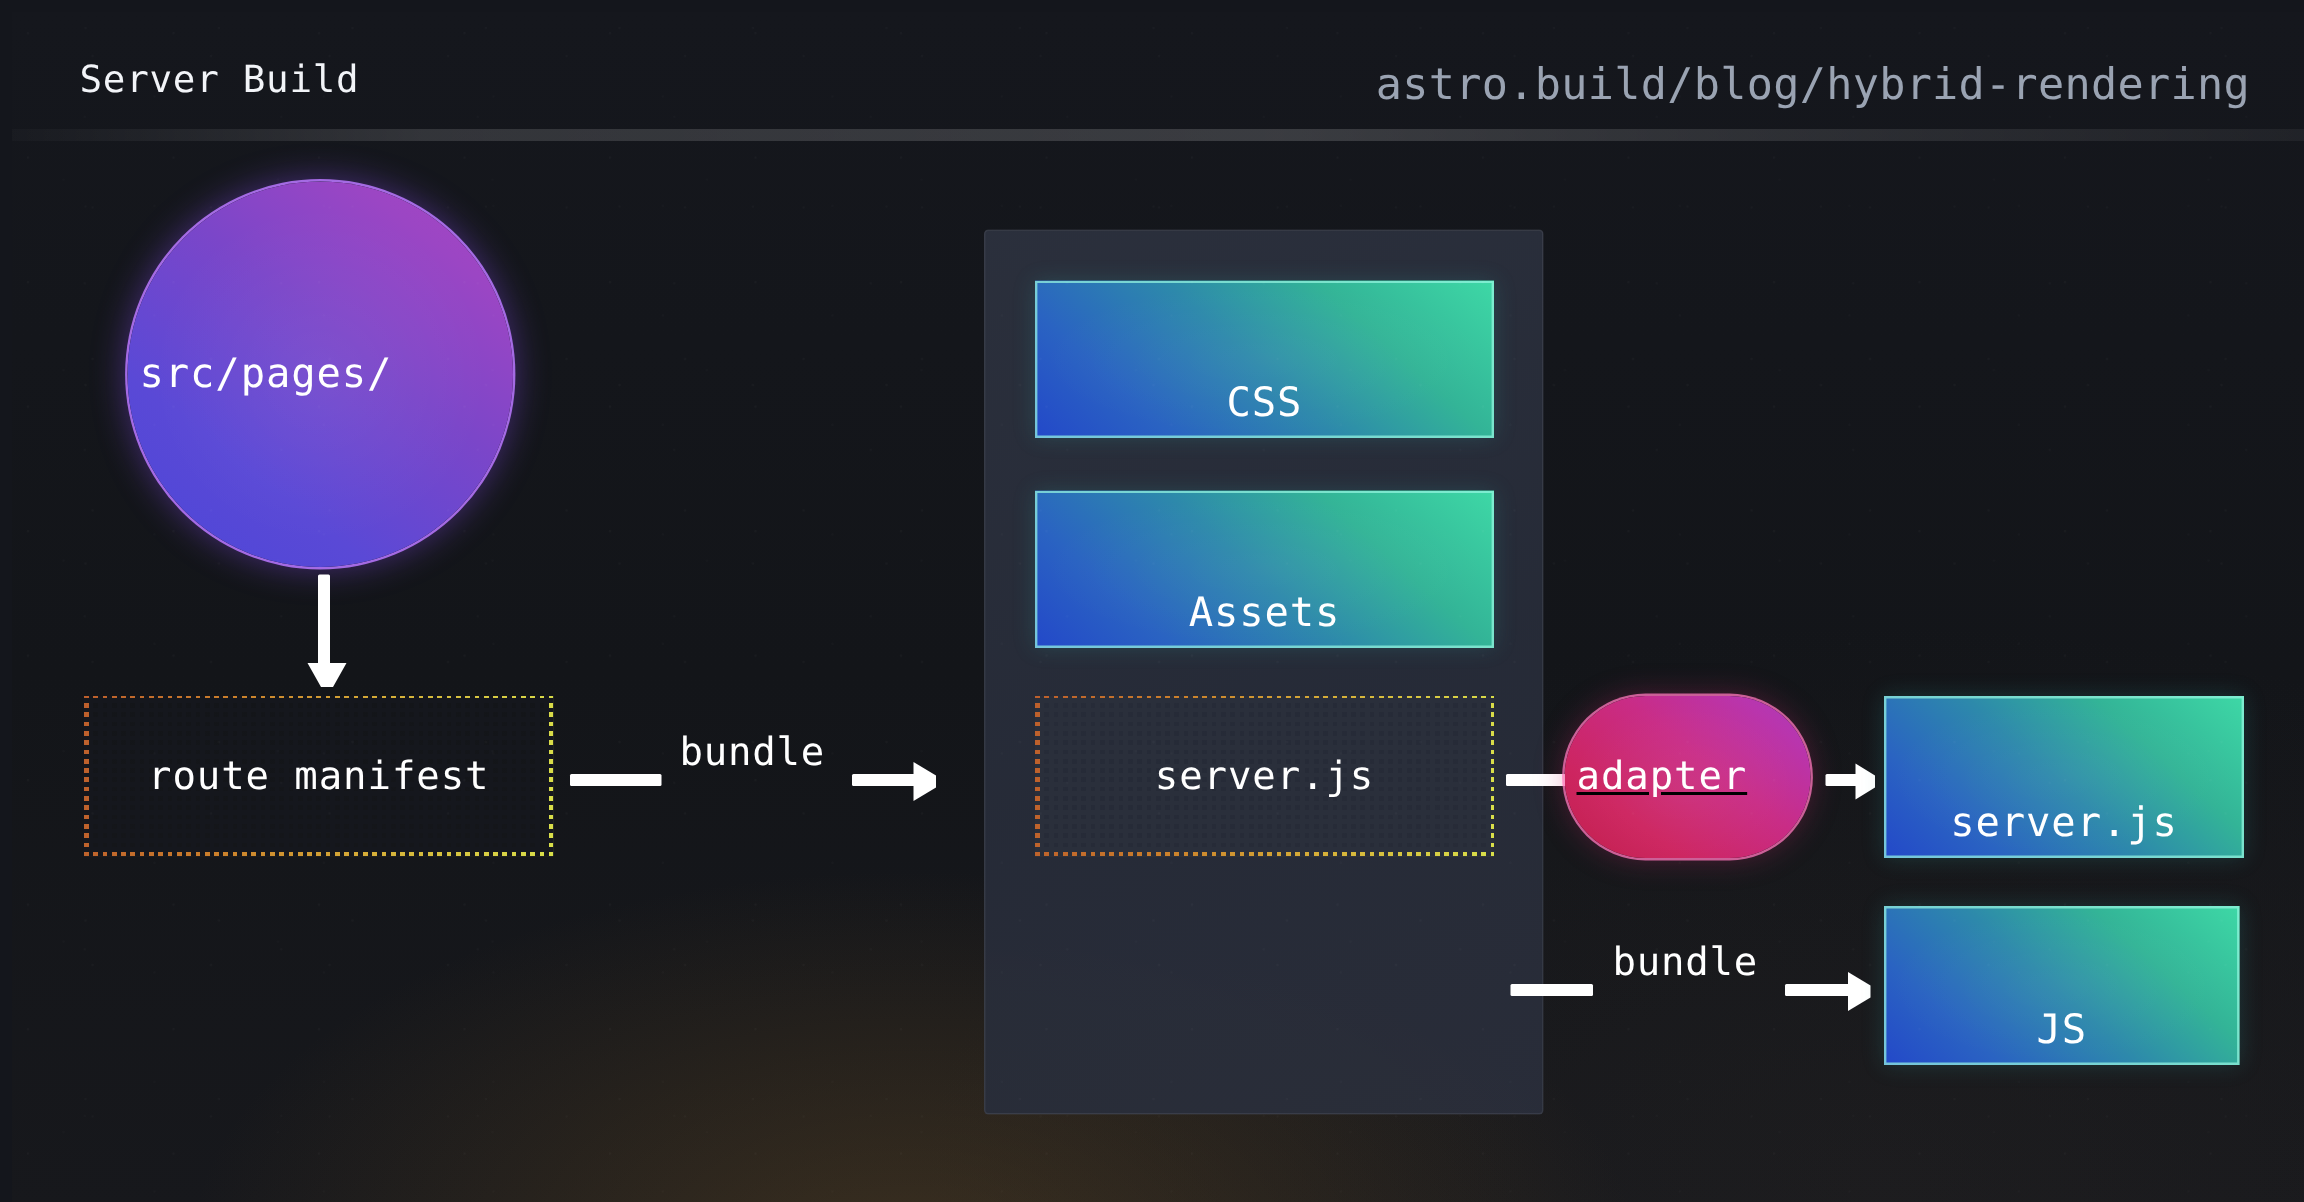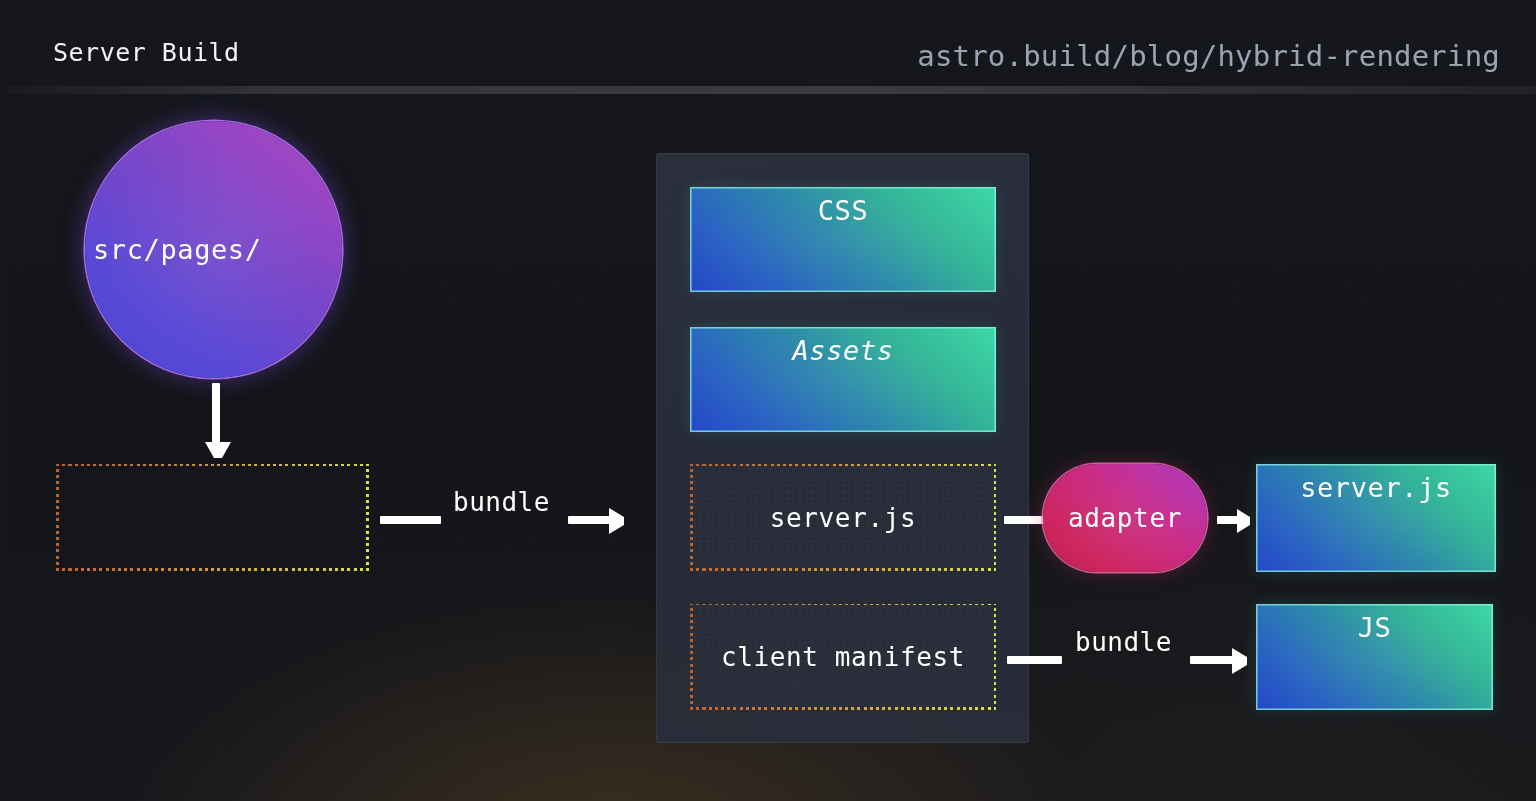--- a/index.html
+++ b/index.html
@@ -106,32 +106,32 @@
     left: 648px; top: 145px;
     width: 373px; height: 590px;
     background: linear-gradient(160deg, rgba(44,49,62,0.97) 0%, rgba(39,44,57,0.97) 55%, rgba(42,46,58,0.97) 100%);
     border: 1px solid rgba(255,255,255,0.065);
     border-radius: 3px;
   }
 
   
   .grad-box {
     position: absolute;
-    display: flex; align-items: flex-start; justify-content: center;
+    display: flex; align-items: flex-end; justify-content: center;
     background:
       radial-gradient(ellipse at 50% 50%, rgba(255,255,255,0.04) 0%, rgba(255,255,255,0) 70%),
       linear-gradient(42deg, #2348c9 0%, #2a63c2 22%, #2d89ab 48%, #33b497 72%, #3ed8a6 100%);
     box-shadow:
       inset 0 0 0 1.6px rgba(150,245,225,0.72),
       0 0 14px rgba(50,170,170,0.22);
   }
   .grad-box .node-label { font-size: 27px; }
 
   #box-css    { left: 682px; top: 179px;  width: 306px; height: 105px; }
-  #box-assets { left: 682px; top: 319px;  width: 306px; height: 105px; font-style: italic; }
+  #box-assets { left: 682px; top: 319px;  width: 306px; height: 105px; }
   #box-server-out { left: 1248px; top: 456px; width: 240px; height: 108px; }
   #box-js     { left: 1248px; top: 596px; width: 237px; height: 106px; }
   .dotted-wrap { position: absolute; }
   .dotted-frame {
     position: absolute; inset: 0;
     background: linear-gradient(96deg, #bd5f2c 0%, #cb7f2b 30%, #d6ae38 62%, #d9e04a 100%);
     -webkit-mask:
       linear-gradient(#000 0 0) content-box exclude,
       linear-gradient(#000 0 0);
     mask:
@@ -156,27 +156,28 @@
   #db-route   { left: 48px;  top: 456px; width: 313px; height: 107px; --bgc: #15171d; }
   #db-server  { left: 682px; top: 456px; width: 306px; height: 107px; --bgc: #2a2f3b; }
   #db-client  { left: 682px; top: 596px; width: 306px; height: 106px; --bgc: #2a2f3b; }
 
   
   #adapter {
     position: absolute;
     left: 1035px; top: 456px;
     width: 164px; height: 108px;
     border-radius: 54px;
-    display: flex; align-items: center; justify-content: center;
+    display: flex; align-items: center; justify-content: flex-start;
     background:
       radial-gradient(ellipse at 50% 55%, rgba(255,255,255,0.05) 0%, rgba(255,255,255,0) 68%),
       linear-gradient(38deg, #c2214e 0%, #cd2560 26%, #c92c86 58%, #b935ad 84%, #a93cbd 100%);
     box-shadow:
       0 0 0 1.6px rgba(255,120,190,0.75),
       0 0 20px rgba(200,40,110,0.35);
+    text-decoration: underline;
   }
   #adapter .node-label { font-size: 26px; }
 
   
   .line-h {
     position: absolute;
     height: 3px;
     background: #ffffff;
     border-radius: 1px;
   }
@@ -229,20 +230,21 @@
     <div id="src-pages">
       <span class="node-label">src/pages/</span>
     </div>
 
     <div class="line-v" style="left:204px; top:375px; height:62px;"></div>
     <div class="arrow-head-d" style="left:197px; top:434px;"></div>
 
     <div class="dotted-wrap" id="db-route">
       <div class="dotted-frame"></div>
       <div class="dots-overlay"></div>
+      <span class="node-label">route manifest</span>
     </div>
 
     <div class="line-h" style="left:372px; top:508px; width:61px;"></div>
     <div class="edge-label" style="left:441px; top:494px; transform:translateY(-50%); line-height:1;">bundle</div>
     <div class="line-h" style="left:560px; top:508px; width:45px;"></div>
     <div class="arrow-head-r" style="left:601px; top:500px;"></div>
 
     <div id="build-panel"></div>
 
     <div class="grad-box" id="box-css">
@@ -252,25 +254,20 @@
     <div class="grad-box" id="box-assets">
       <span class="node-label">Assets</span>
     </div>
 
     <div class="dotted-wrap" id="db-server">
       <div class="dotted-frame"></div>
       <div class="dots-overlay"></div>
       <span class="node-label">server.js</span>
     </div>
 
-    <div class="dotted-wrap" id="db-client">
-      <div class="dotted-frame"></div>
-      <div class="dots-overlay"></div>
-      <span class="node-label">client manifest</span>
-    </div>
 
     <div class="line-h" style="left:996px; top:508px; width:40px;"></div>
 
     <div id="adapter">
       <span class="node-label">adapter</span>
     </div>
 
     <div class="line-h" style="left:1209px; top:508px; width:24px;"></div>
     <div class="arrow-head-r slim" style="left:1229px; top:501px;"></div>
 

